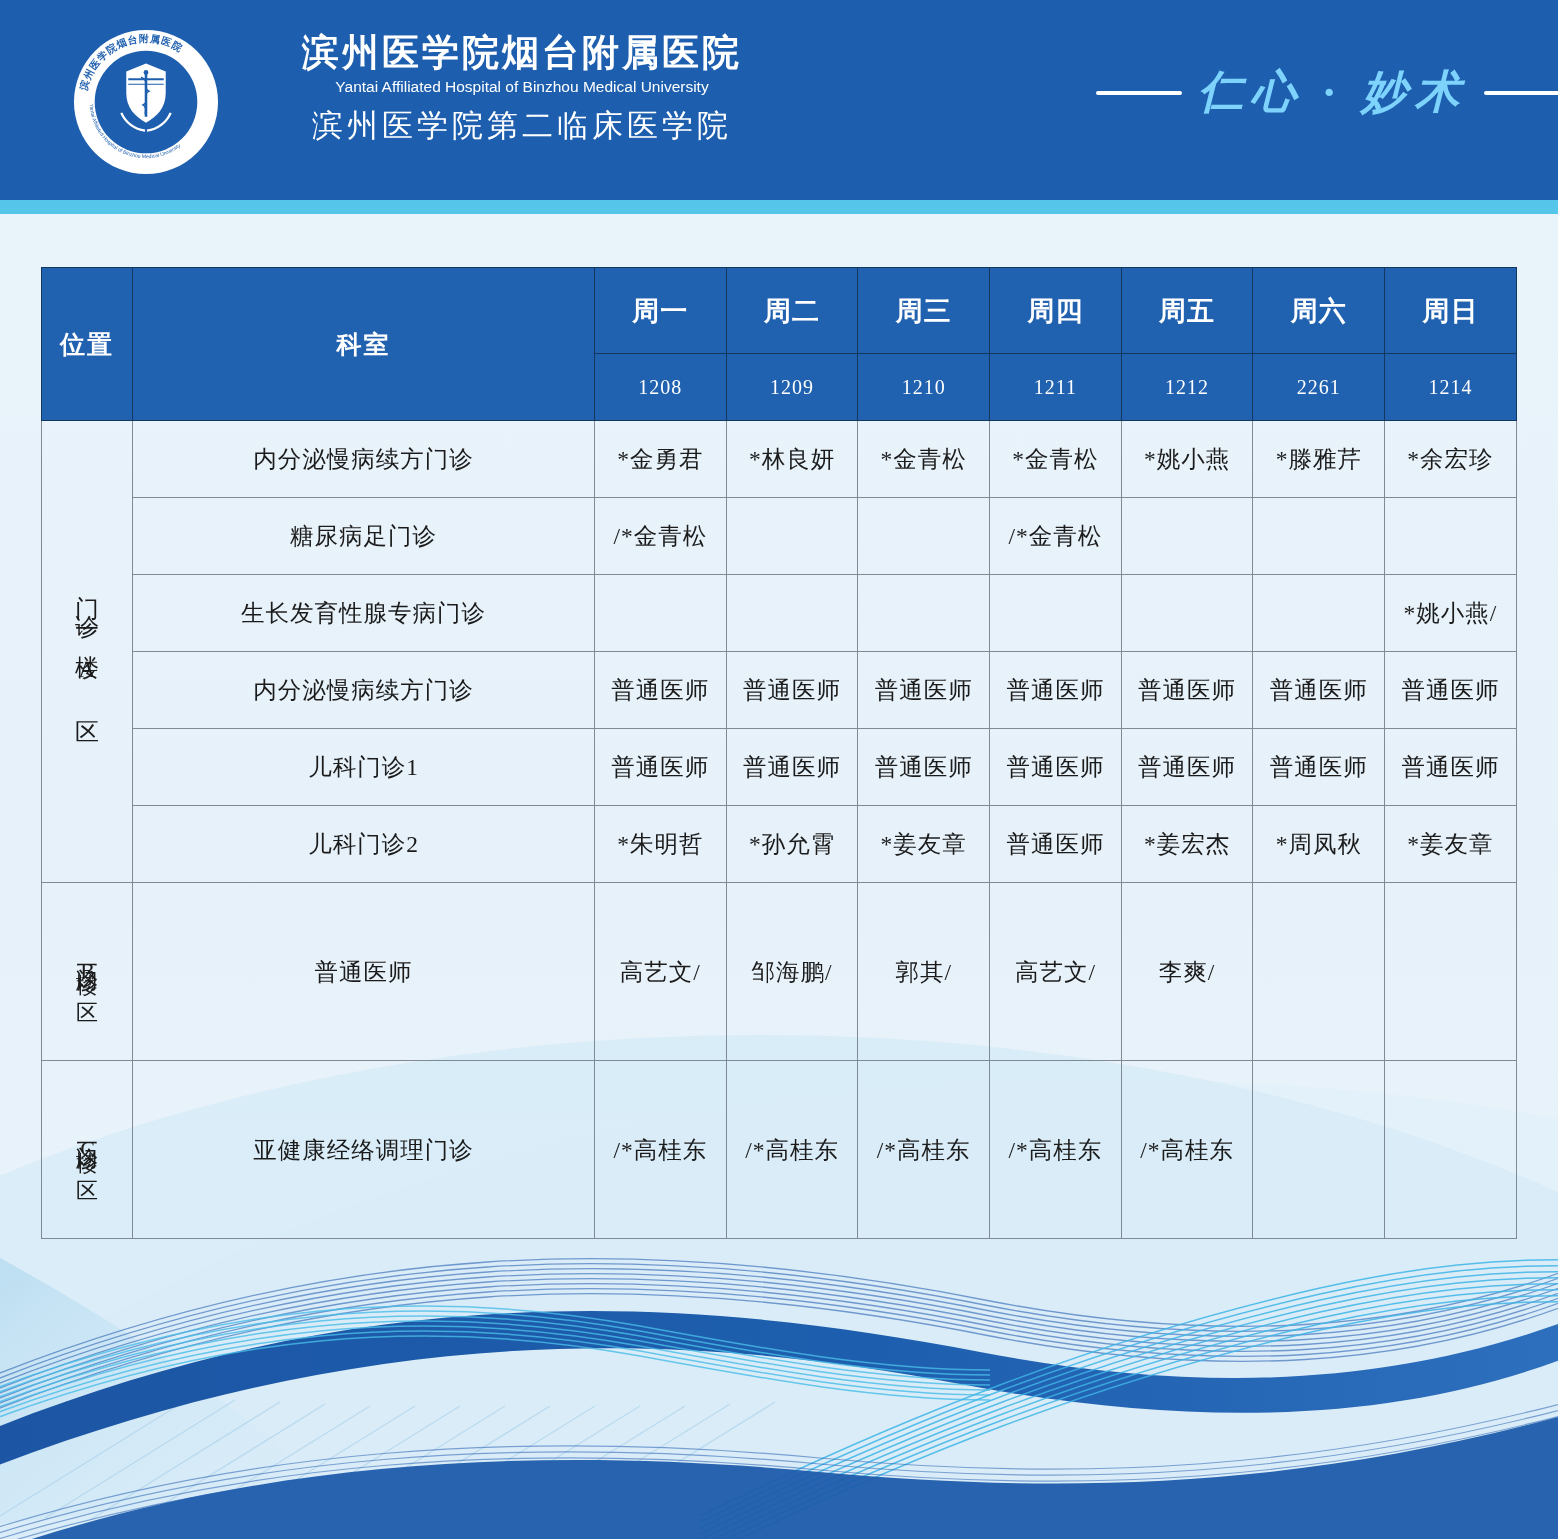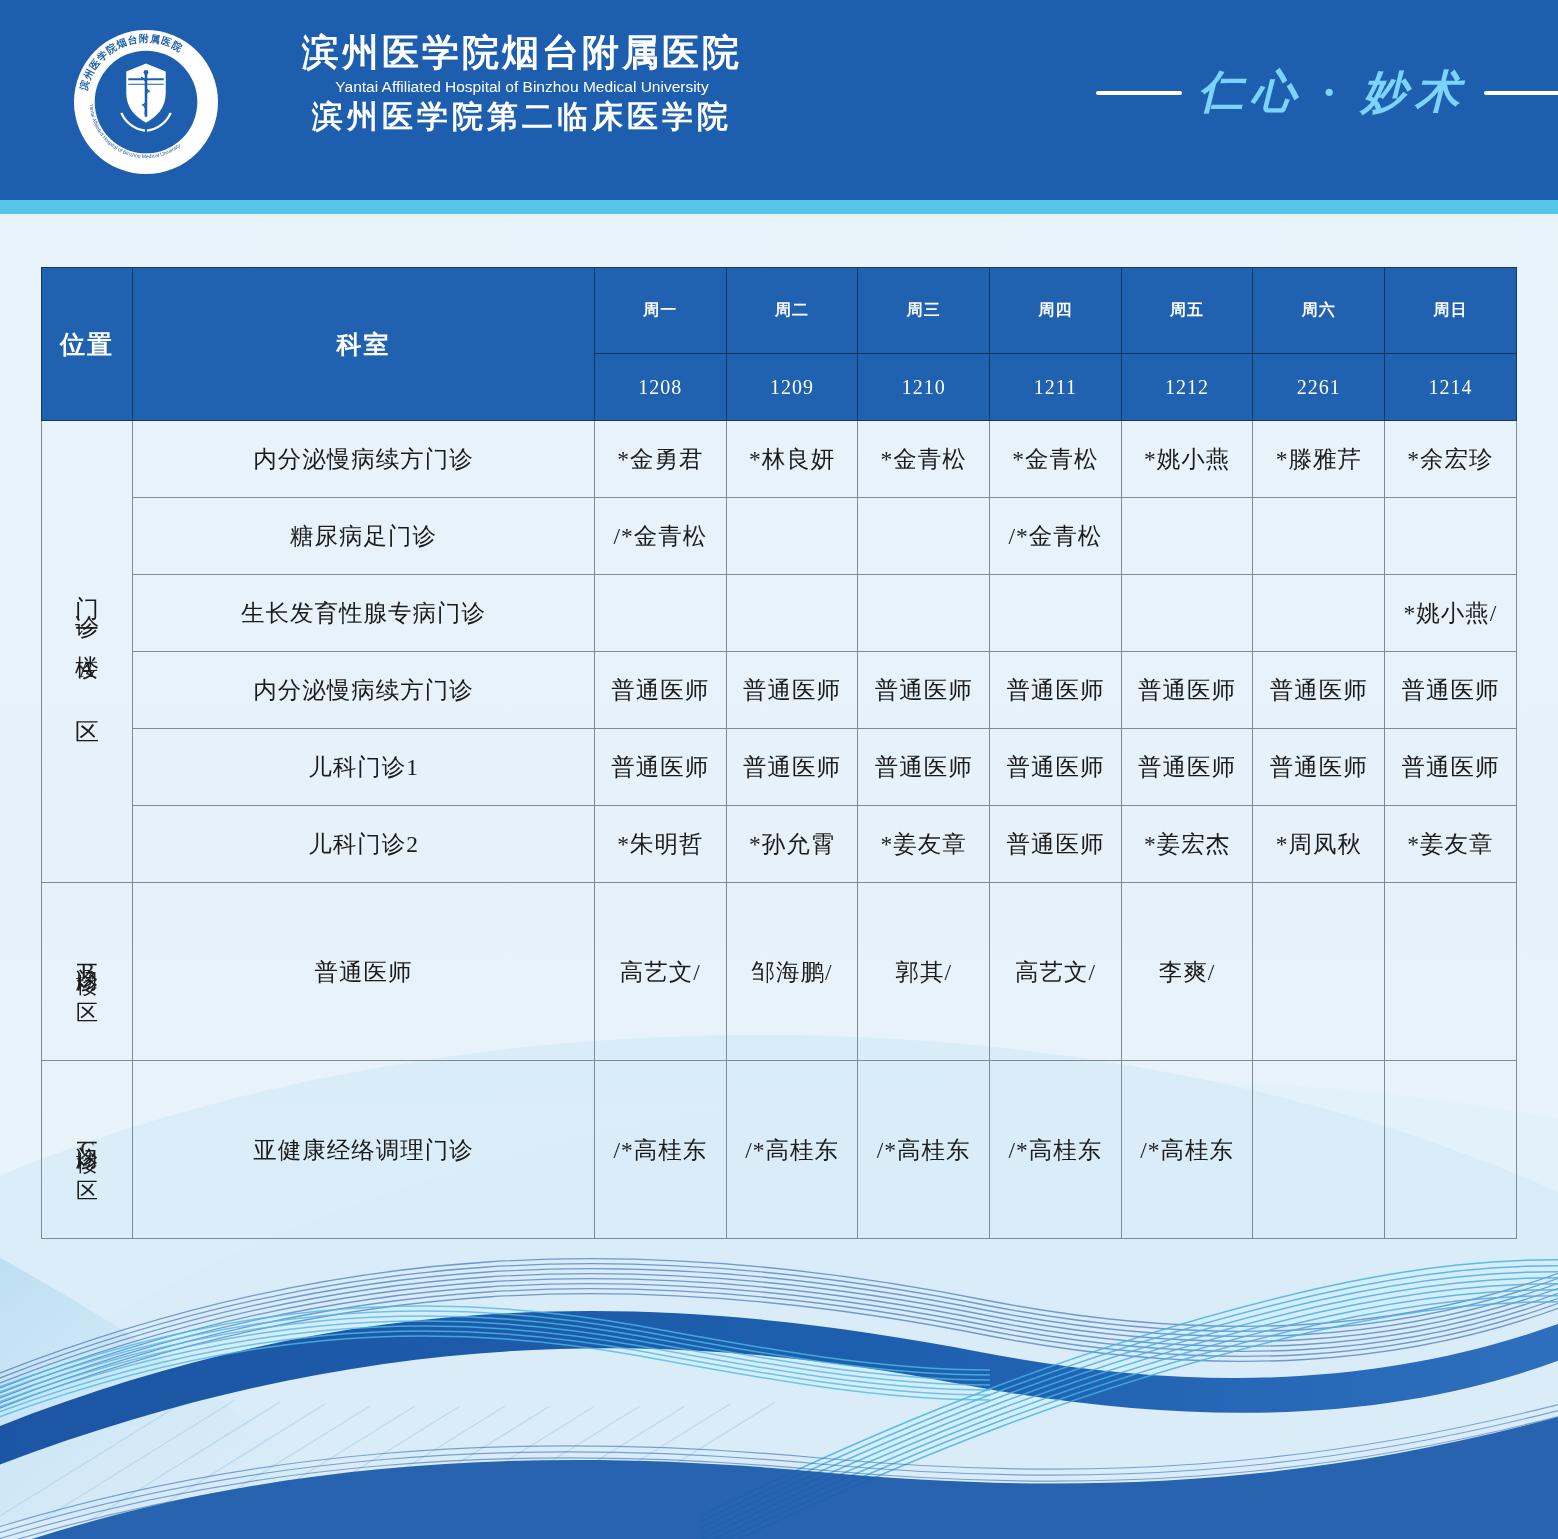--- a/index.html
+++ b/index.html
@@ -9,36 +9,36 @@
     background:linear-gradient(180deg,#eaf4fb 0%,#e6f1f9 55%,#eaf4fb 100%);
     font-family:"Liberation Serif","DejaVu Serif",serif;color:#1b1b1b;
   }
   
   .band{position:absolute;left:0;top:0;width:1558px;height:200px;background:#1d5fae;z-index:3;}
   .accent-strip{position:absolute;left:0;top:200px;width:1558px;height:14px;background:#55c5e9;z-index:3;}
   .logo{position:absolute;left:72px;top:28px;width:148px;height:148px;}
   .names{position:absolute;left:212px;top:30px;width:620px;text-align:center;color:#ffffff;}
   .zh1{font-size:37px;font-weight:bold;letter-spacing:3px;line-height:1.25;}
   .en1{font-size:15.5px;font-family:"Liberation Sans","DejaVu Sans",sans-serif;line-height:1.2;margin-top:2px;}
-  .zh2{font-size:31px;font-weight:bold;letter-spacing:4px;line-height:1.3;margin-top:0;}
+  .zh2{font-size:31px;font-weight:normal;letter-spacing:4px;line-height:1.3;margin-top:9px;}
   .en2{font-size:13.5px;font-family:"Liberation Sans","DejaVu Sans",sans-serif;line-height:1.2;margin-top:2px;}
   .motto{position:absolute;left:1080px;top:62px;width:440px;text-align:right;color:#7dd3fc;
          font-size:45px;font-weight:bold;font-style:italic;letter-spacing:8px;white-space:nowrap;}
   .motto .dash{display:inline-block;width:86px;height:4px;background:#fff;border-radius:2px;
          vertical-align:middle;margin:0 16px 8px 16px;}
   
   .decor{position:absolute;left:0;top:0;width:1558px;height:1539px;z-index:1;}
   
   table.sched{position:absolute;left:41px;top:267px;width:1475px;z-index:2;
     border-collapse:collapse;table-layout:fixed;}
   .sched col.c-loc{width:91px;} .sched col.c-dept{width:462px;} .sched col.c-day{width:131.7px;}
   .sched thead th{background:#2061b0;color:#ffffff;border:1px solid #143а5f;border:1px solid #14375f;
     font-weight:bold;padding:0;}
   .sched thead tr.r-day{height:86px;} .sched thead tr.r-date{height:67px;}
-  .sched thead th.day{font-size:16px;letter-spacing:1px;margin-top:21px;}
+  .sched thead th.day{font-size:27px;letter-spacing:1px;margin-top:21px;}
   .sched thead th.date{font-size:20px;font-weight:normal;letter-spacing:1px;}
   .sched thead th.loc,.sched thead th.dept{font-size:25px;letter-spacing:2px;text-align:center;}
   .sched tbody td{border:1.5px solid #7e8a94;background:transparent;text-align:center;
     vertical-align:middle;font-size:23.5px;padding:0;letter-spacing:1px;}
   .sched tbody tr{height:77px;}
   .sched tbody tr.tall{height:178px;}
   .vtext{writing-mode:vertical-lr;text-orientation:upright;display:inline-block;
     font-size:24px;letter-spacing:20px;line-height:1;margin:0 auto;}
   td.tallcell .vtext{font-size:22px;letter-spacing:2px;}
 </style>

